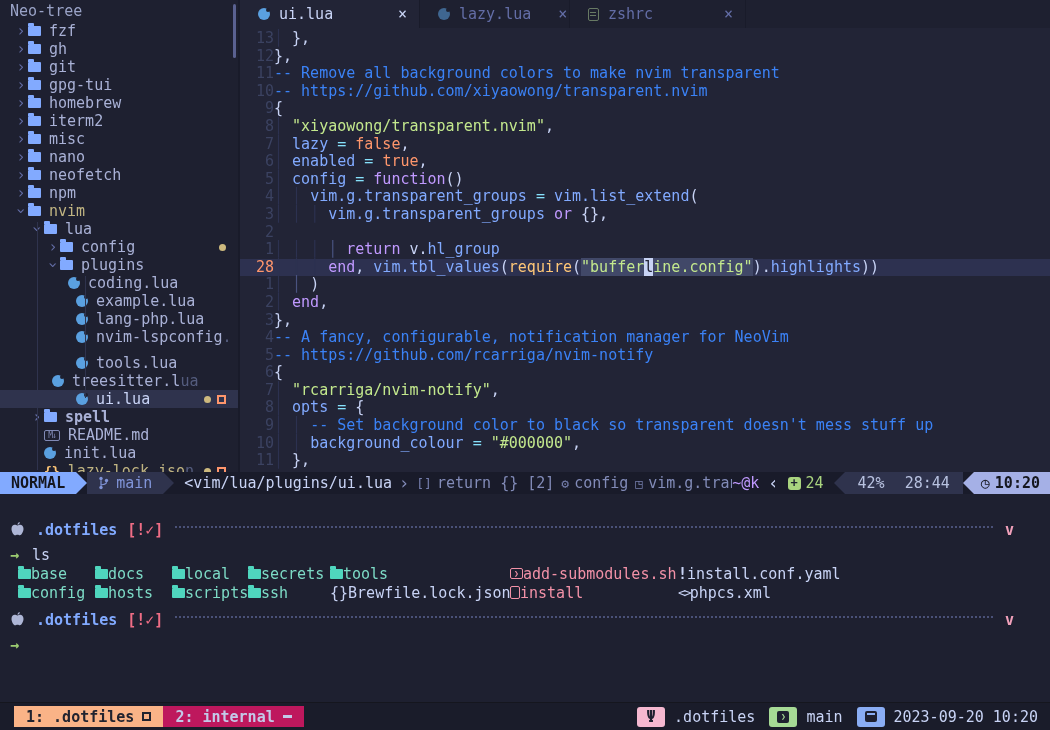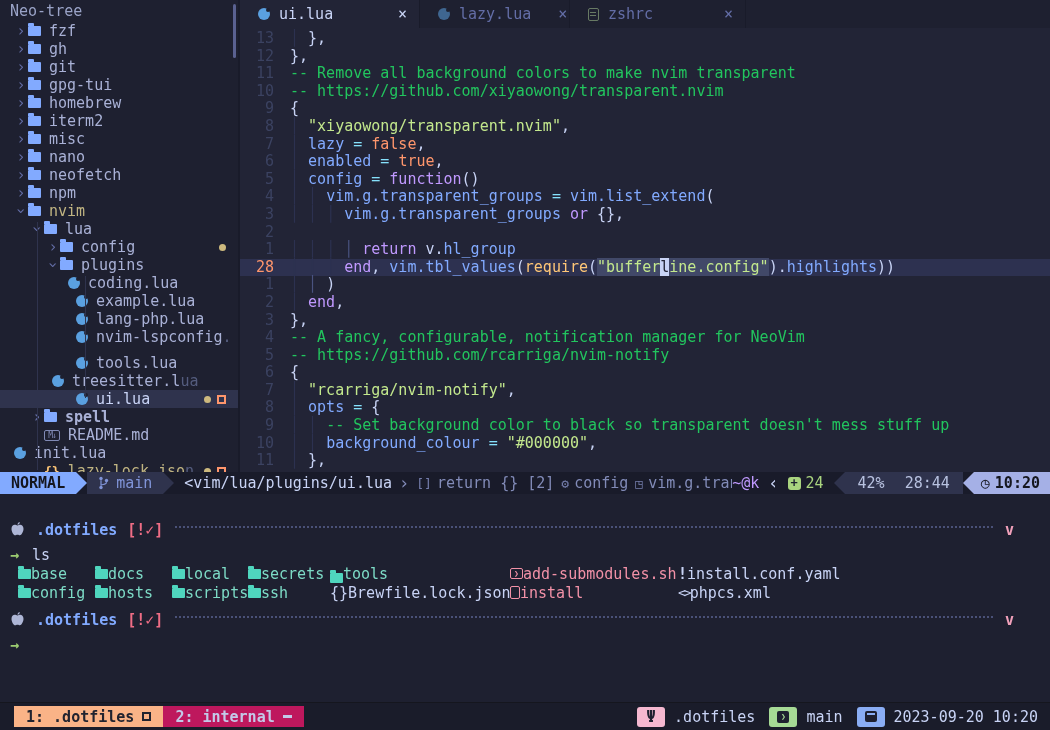--- a/index.html
+++ b/index.html
@@ -36,24 +36,24 @@
 .tab .fic{margin-right:0;opacity:.55}
 .tab.active{background:#222436;color:#c8d3f5}
 .tab.active .fic{opacity:1}
 .tab .x{margin-left:auto;padding-left:18px;color:#636da6}
 .tab.active .x{color:#c8d3f5}
 .ic-zsh{width:11px;height:13px;border:1.5px solid #a5c48f;border-radius:2px;position:relative}
 .ic-zsh::before{content:"";position:absolute;left:1px;top:3px;width:6px;height:1px;background:#a5c48f;box-shadow:0 3px 0 #a5c48f}
 .code{padding-top:2px}
 .cline{display:flex;height:17.6px;line-height:17.6px;white-space:pre}
 .cline.cur{background:#2d3150}
-.lnum{width:34px;text-align:right;color:#3b4261;flex:none;margin-right:16px}
+.lnum{width:34px;text-align:right;color:#3b4261;flex:none;}
 .cline.cur .lnum{color:#ff966c}
 .ltext{white-space:pre}
-.tk-g{color:#2c3150}.tk-gd{color:#4a5380}.tk-cm{color:#22c55e}.tk-pu{color:#c8d3f5}
+.tk-g{color:#2c3150}.tk-gd{color:#4a5380}.tk-cm{color:#3b82f6}.tk-pu{color:#c8d3f5}
 .tk-str{color:#c3e88d}.tk-kw{color:#c099ff}.tk-id{color:#82aaff}.tk-op{color:#86e1fc}
 .tk-bool{color:#ff966c}.tk-req{color:#ffc777}.tk-var{color:#c8d3f5}
 .tk-search{color:#c3e88d;background:#414868}
 .tk-cursor{color:#222436;background:#c8d3f5}
 
 .statusline{position:absolute;left:0;top:472px;right:0;height:22px;background:#191b2a;display:flex;align-items:center;overflow:hidden}
 .sl-mode{background:#82aaff;color:#15161e;font-weight:bold;padding:0 11px;height:22px;line-height:22px;flex:none}
 .tri{width:0;height:0;border-top:11px solid transparent;border-bottom:11px solid transparent;flex:none}
 .tri.r1{border-left:11px solid #82aaff}
 .tri.r2{border-left:11px solid #2f334d}
@@ -237,21 +237,21 @@
         <div class="trow" style="padding-left: 30px; font-weight: bold;">
           <span class="chev">›</span>
           <span class="fic ic-folder"></span>
           <span class="tl">spell</span>
         </div>
         <div class="trow" style="padding-left: 30px;">
           <span class="chev"></span>
           <span class="fic ic-md">M↓</span>
           <span class="tl">README.md</span>
         </div>
-        <div class="trow" style="">
+        <div class="trow" style="padding-left: 30px;">
           <span class="chev"></span>
           <span class="fic ic-lua"></span>
           <span class="tl">init.lua</span>
         </div>
         <div class="trow git-mod" style="padding-left: 30px;">
           <span class="chev"></span>
           <span class="fic ic-json">{}</span>
           <span class="tl">lazy-lock.jso<span class="dimtail">n</span></span>
           <span class="marks">
             <span class="mark-dot"></span>
@@ -361,21 +361,21 @@
     </div>
     <div class="cmdline">
       <span class="arrow">→</span>
       <span>ls</span>
     </div>
     <div class="lsgrid">
         <span class="lse dir" style="left: 8px; top: 0px;"><span class="lic lfold"></span><span class="ll">base</span></span>
         <span class="lse dir" style="left: 85px; top: 0px;"><span class="lic lfold"></span><span class="ll">docs</span></span>
         <span class="lse dir" style="left: 162px; top: 0px;"><span class="lic lfold"></span><span class="ll">local</span></span>
         <span class="lse dir" style="left: 238px; top: 0px;"><span class="lic lfold"></span><span class="ll">secrets</span></span>
-        <span class="lse dir" style="left: 320px; top: 0px; align-items: flex-end;"><span class="lic lfold"></span><span class="ll">tools</span></span>
+        <span class="lse dir" style="left: 320px; top: 0px;"><span class="lic lfold"></span><span class="ll">tools</span></span>
         <span class="lse pink" style="left: 500px; top: 0px;"><span class="lic lterm">❯</span><span class="ll">add-submodules.sh</span></span>
         <span class="lse plain" style="left: 668px; top: 0px;"><span class="lic lbang">!</span><span class="ll">install.conf.yaml</span></span>
         <span class="lse dir" style="left: 8px; top: 19px;"><span class="lic lfold"></span><span class="ll">config</span></span>
         <span class="lse dir" style="left: 85px; top: 19px;"><span class="lic lfold"></span><span class="ll">hosts</span></span>
         <span class="lse dir" style="left: 162px; top: 19px;"><span class="lic lfold"></span><span class="ll">scripts</span></span>
         <span class="lse dir" style="left: 238px; top: 19px;"><span class="lic lfold"></span><span class="ll">ssh</span></span>
         <span class="lse plain" style="left: 320px; top: 19px;"><span class="lic lbraces">{}</span><span class="ll">Brewfile.lock.json</span></span>
         <span class="lse pink" style="left: 500px; top: 19px;"><span class="lic lfile"></span><span class="ll">install</span></span>
         <span class="lse plain" style="left: 668px; top: 19px;"><span class="lic lcode">&lt;&gt;</span><span class="ll">phpcs.xml</span></span>
       </div>

